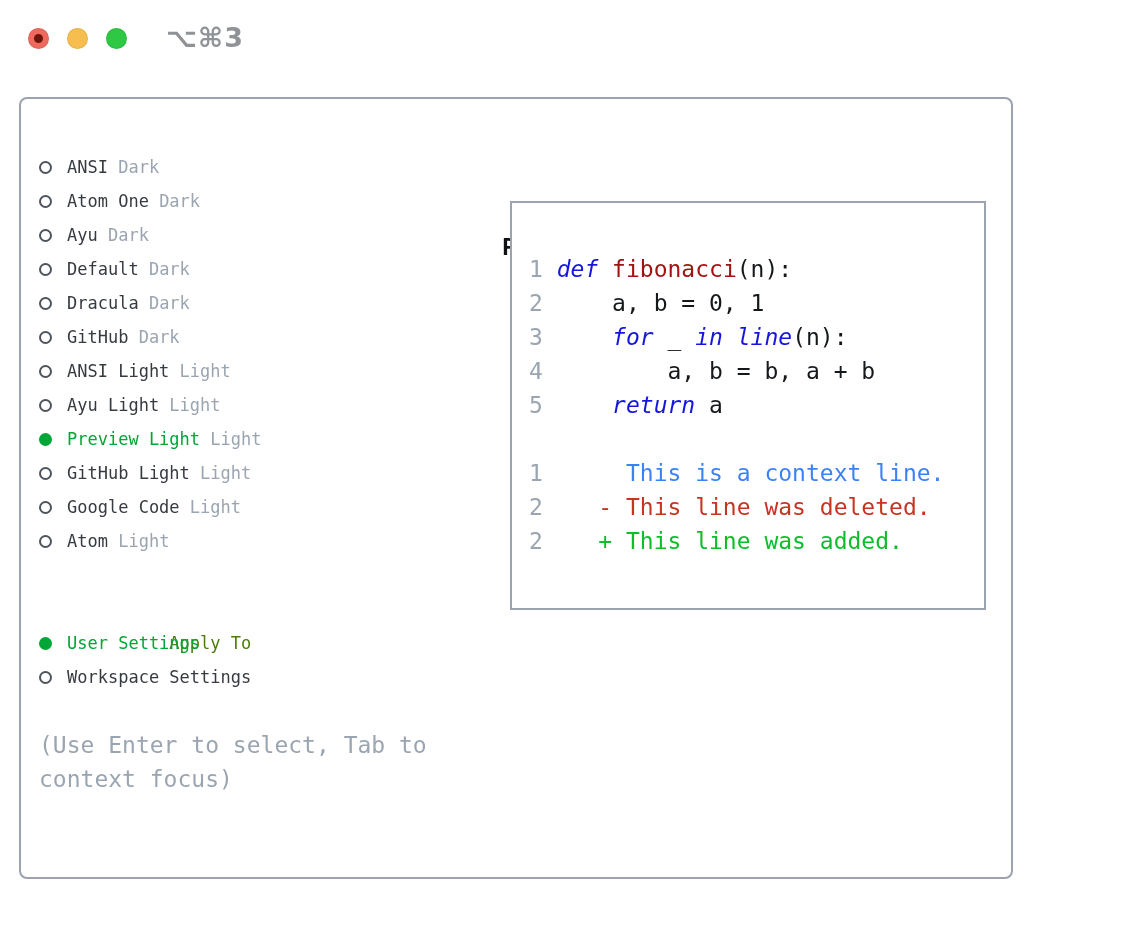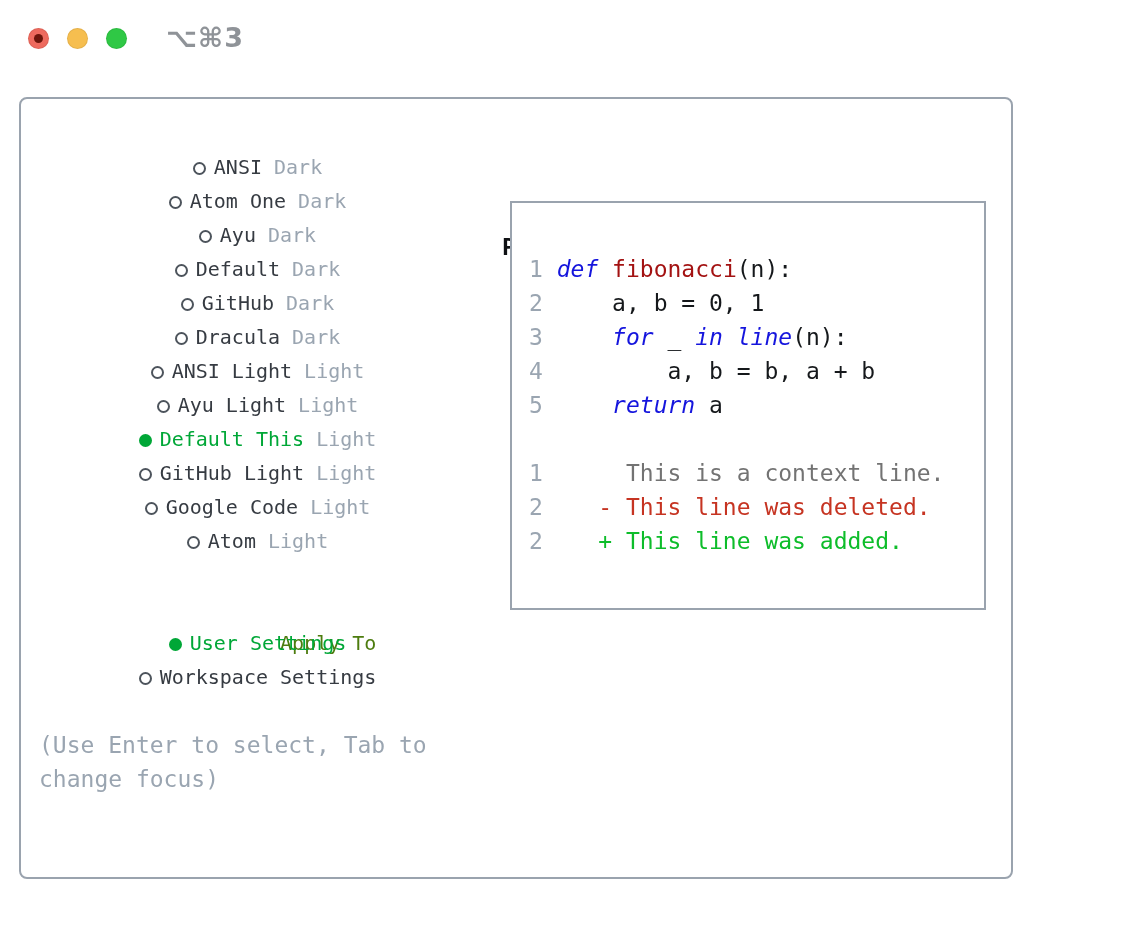--- a/index.html
+++ b/index.html
@@ -18,21 +18,21 @@
     position:absolute;left:166px;top:22px;font-family:"DejaVu Sans","Liberation Sans",sans-serif;
     font-size:27px;font-weight:600;color:#8f9398;letter-spacing:1px;
   }
   
   .panel{
     position:absolute;left:19px;top:97px;width:994px;height:782px;
     border:2px solid #9aa3ae;border-radius:8px;box-sizing:border-box;background:#fff;
   }
   
   .left-col{position:absolute;left:18px;top:51px;width:430px;}
-  .row{height:34px;line-height:34px;font-size:20px;white-space:pre;color:#363b42;text-align:center;}
+  .row{height:34px;line-height:34px;font-size:17px;white-space:pre;color:#363b42;}
   .marker{display:inline-block;width:28px;}
   .prompt{font-weight:bold;color:#0f1114;}
   .h1{font-weight:bold;color:#0f1114;}
   .h2{color:#4d7c0f;}
   .circle{display:inline-block;width:13px;height:13px;box-sizing:border-box;
     border:2px solid #4d545c;border-radius:50%;vertical-align:-1px;}
   .circle.sel{background:#00a737;border-color:#00a737;}
   .name{color:#363b42;}
   .name.sel{color:#00a737;}
   .variant{color:#9aa5b1;}
@@ -42,21 +42,21 @@
   .preview-title{position:absolute;left:481px;top:131px;height:34px;line-height:34px;
     font-size:23px;font-weight:bold;color:#0f1114;}
   .preview-box{position:absolute;left:489px;top:102px;width:476px;height:409px;
     border:2px solid #9aa3ae;box-sizing:border-box;background:#fff;}
   .preview-box pre{margin:0;padding:49px 0 0 17px;font-family:inherit;
     font-size:23px;line-height:34px;white-space:pre;}
   .seg-n{color:#9aa5b1;}
   .seg-t{color:#15181b;}
   .seg-k{color:#1515dd;font-style:italic;}
   .seg-f{color:#a31212;margin-top:24px;}
-  .seg-ctx{color:#737373;}
+  .seg-ctx{color:#3b82f6;}
   .seg-del{color:#c63422;}
   .seg-add{color:#0dbd2a;}
 </style>
 </head>
 <body>
 
 <div class="window">
   <span class="light red">
     <span class="dot"></span>
   </span>
@@ -65,41 +65,41 @@
   <span class="title">⌥⌘3</span>
 
   <div class="panel">
 
     <div class="left-col">
       <div id="theme-list">
           <div class="row"><span class="marker"><span class="circle"></span></span><span class="name">ANSI</span><span class="variant"> Dark</span></div>
           <div class="row"><span class="marker"><span class="circle"></span></span><span class="name">Atom One</span><span class="variant"> Dark</span></div>
           <div class="row"><span class="marker"><span class="circle"></span></span><span class="name">Ayu</span><span class="variant"> Dark</span></div>
           <div class="row"><span class="marker"><span class="circle"></span></span><span class="name">Default</span><span class="variant"> Dark</span></div>
+          <div class="row"><span class="marker"><span class="circle"></span></span><span class="name">Dracula</span><span class="variant"> Dark</span></div>
           <div class="row"><span class="marker"><span class="circle"></span></span><span class="name">GitHub</span><span class="variant"> Dark</span></div>
-          <div class="row"><span class="marker"><span class="circle"></span></span><span class="name">Dracula</span><span class="variant"> Dark</span></div>
           <div class="row"><span class="marker"><span class="circle"></span></span><span class="name">ANSI Light</span><span class="variant"> Light</span></div>
           <div class="row"><span class="marker"><span class="circle"></span></span><span class="name">Ayu Light</span><span class="variant"> Light</span></div>
-          <div class="row"><span class="marker"><span class="circle sel"></span></span><span class="name sel">Default This</span><span class="variant"> Light</span></div>
+          <div class="row"><span class="marker"><span class="circle sel"></span></span><span class="name sel">Preview Light</span><span class="variant"> Light</span></div>
           <div class="row"><span class="marker"><span class="circle"></span></span><span class="name">GitHub Light</span><span class="variant"> Light</span></div>
           <div class="row"><span class="marker"><span class="circle"></span></span><span class="name">Google Code</span><span class="variant"> Light</span></div>
           <div class="row"><span class="marker"><span class="circle"></span></span><span class="name">Atom</span><span class="variant"> Light</span></div>
         </div>
 
       <div class="apply">
         <div class="row">
           <span class="marker"></span><span class="h2">Apply To</span>
         </div>
         <div id="apply-list">
             <div class="row"><span class="marker"><span class="circle sel"></span></span><span class="name sel">User Settings</span></div>
             <div class="row"><span class="marker"><span class="circle"></span></span><span class="name">Workspace Settings</span></div>
           </div>
       </div>
 
-      <div class="hint">(Use Enter to select, Tab to change focus)</div>
+      <div class="hint">(Use Enter to select, Tab to context focus)</div>
     </div>
 
     <div class="preview-title">Preview</div>
     <div class="preview-box">
       <pre id="code"><span class="seg-n">1</span><span class="seg-t"> </span><span class="seg-k">def</span><span class="seg-f"> fibonacci</span><span class="seg-t">(n):</span>
 <span class="seg-n">2</span><span class="seg-t">     a, b = 0, 1</span>
 <span class="seg-n">3</span><span class="seg-t">     </span><span class="seg-k">for</span><span class="seg-t"> _ </span><span class="seg-k">in</span><span class="seg-t"> </span><span class="seg-k">line</span><span class="seg-t">(n):</span>
 <span class="seg-n">4</span><span class="seg-t">         a, b = b, a + b</span>
 <span class="seg-n">5</span><span class="seg-t">     </span><span class="seg-k">return</span><span class="seg-t"> a</span>
 

